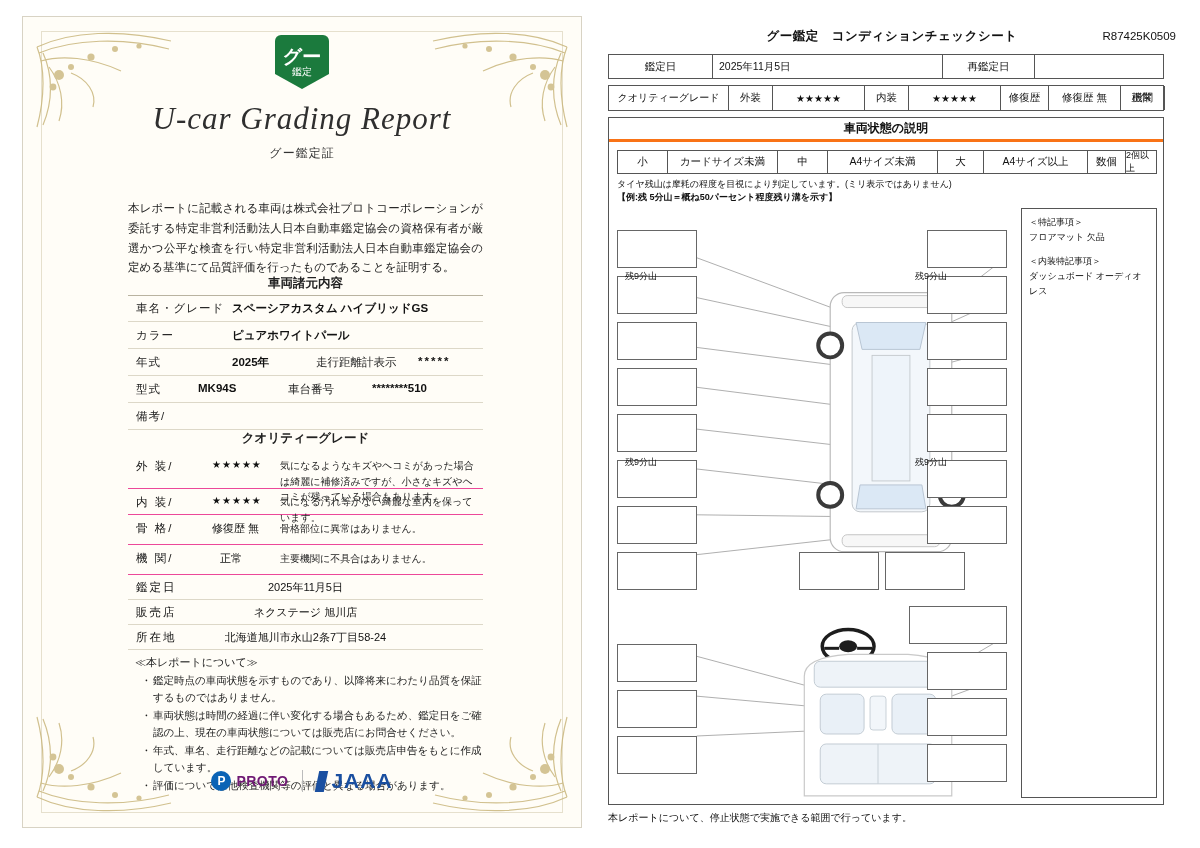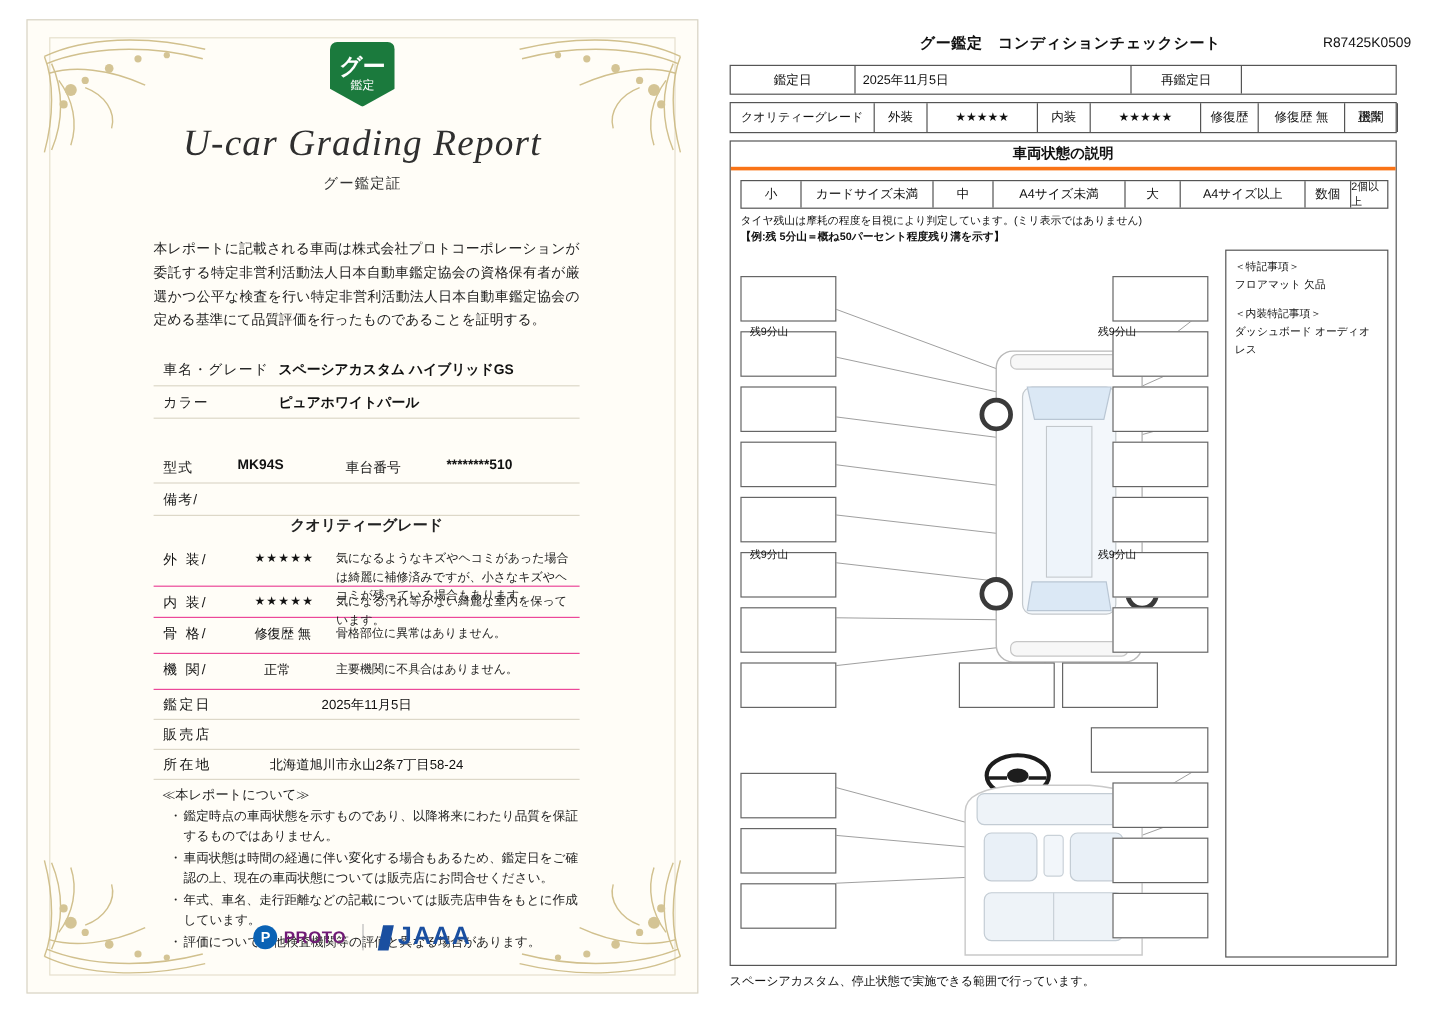--- a/index.html
+++ b/index.html
@@ -235,28 +235,35 @@
       <div class="shield">
         <div class="g">グー</div>
         <div class="k">鑑定</div>
       </div>
     </div>
 
     <div class="cert-title">U-car Grading Report</div>
     <div class="cert-subtitle">グー鑑定証</div>
     <div class="cert-statement">本レポートに記載される車両は株式会社プロトコーポレーションが委託する特定非営利活動法人日本自動車鑑定協会の資格保有者が厳選かつ公平な検査を行い特定非営利活動法人日本自動車鑑定協会の定める基準にて品質評価を行ったものであることを証明する。</div>
 
+    <div class="sec-head" style="top:258px;">車両諸元内容</div>
 
     <div class="row" style="top:278px;">
       <span class="lbl">車名・グレード</span>
       <span class="val">スペーシアカスタム ハイブリッドGS</span>
     </div>
     <div class="row" style="top:305px;">
       <span class="lbl">カラー</span>
       <span class="val">ピュアホワイトパール</span>
+    </div>
+    <div class="row" style="top:332px;">
+      <span class="lbl">年式</span>
+      <span class="val">2025年</span>
+      <span class="lbl2">走行距離計表示</span>
+      <span class="val2">*****</span>
     </div>
     <div class="row" style="top:359px;">
       <span class="lbl">型式</span>
       <span class="val" style="left:70px;">MK94S</span>
       <span class="lbl2" style="left:160px;">車台番号</span>
       <span class="val2b">********510</span>
     </div>
     <div class="row" style="top:386px;">
       <span class="lbl">備考/</span>
       <span class="val"></span>
@@ -284,20 +291,21 @@
       <span class="gval" style="left:92px;">正常</span>
       <span class="gtxt" style="top:6px;">主要機関に不具合はありません。</span>
     </div>
 
     <div class="info-row" style="top:558px;">
       <span class="ilbl">鑑定日</span>
       <span class="ival">2025年11月5日</span>
     </div>
     <div class="info-row" style="top:583px;">
       <span class="ilbl">販売店</span>
+      <span class="ival">ネクステージ 旭川店</span>
     </div>
     <div class="info-row" style="top:608px;">
       <span class="ilbl">所在地</span>
       <span class="ival">北海道旭川市永山2条7丁目58-24</span>
     </div>
 
     <div class="notes-title" style="top:638px;">≪本レポートについて≫</div>
     <ul class="notes" style="top:655px;padding:0;margin:0;">
       <li>鑑定時点の車両状態を示すものであり、以降将来にわたり品質を保証するものではありません。</li>
       <li>車両状態は時間の経過に伴い変化する場合もあるため、鑑定日をご確認の上、現在の車両状態については販売店にお問合せください。</li>
@@ -481,16 +489,16 @@
       <div class="dbox" style="left:8px;top:618px;width:80px;height:38px;"></div>
 
       <div style="position:absolute;left:16px;top:152px;font-size:9px;">残9分山</div>
       <div style="position:absolute;left:306px;top:152px;font-size:9px;">残9分山</div>
       <div style="position:absolute;left:16px;top:338px;font-size:9px;">残9分山</div>
       <div style="position:absolute;left:306px;top:338px;font-size:9px;">残9分山</div>
     </div>
 
     <div style="position:absolute;left:512px;top:57px;width:44px;height:26px;display:flex;align-items:center;justify-content:center;font-size:10.5px;">正常</div>
 
-    <div class="footnote" style="left:0;top:783px;">スペーシアカスタム、停止状態で実施できる範囲で行っています。</div>
+    <div class="footnote" style="left:0;top:783px;">本レポートについて、停止状態で実施できる範囲で行っています。</div>
   </div>
 
 </div>
 
 </body></html>

